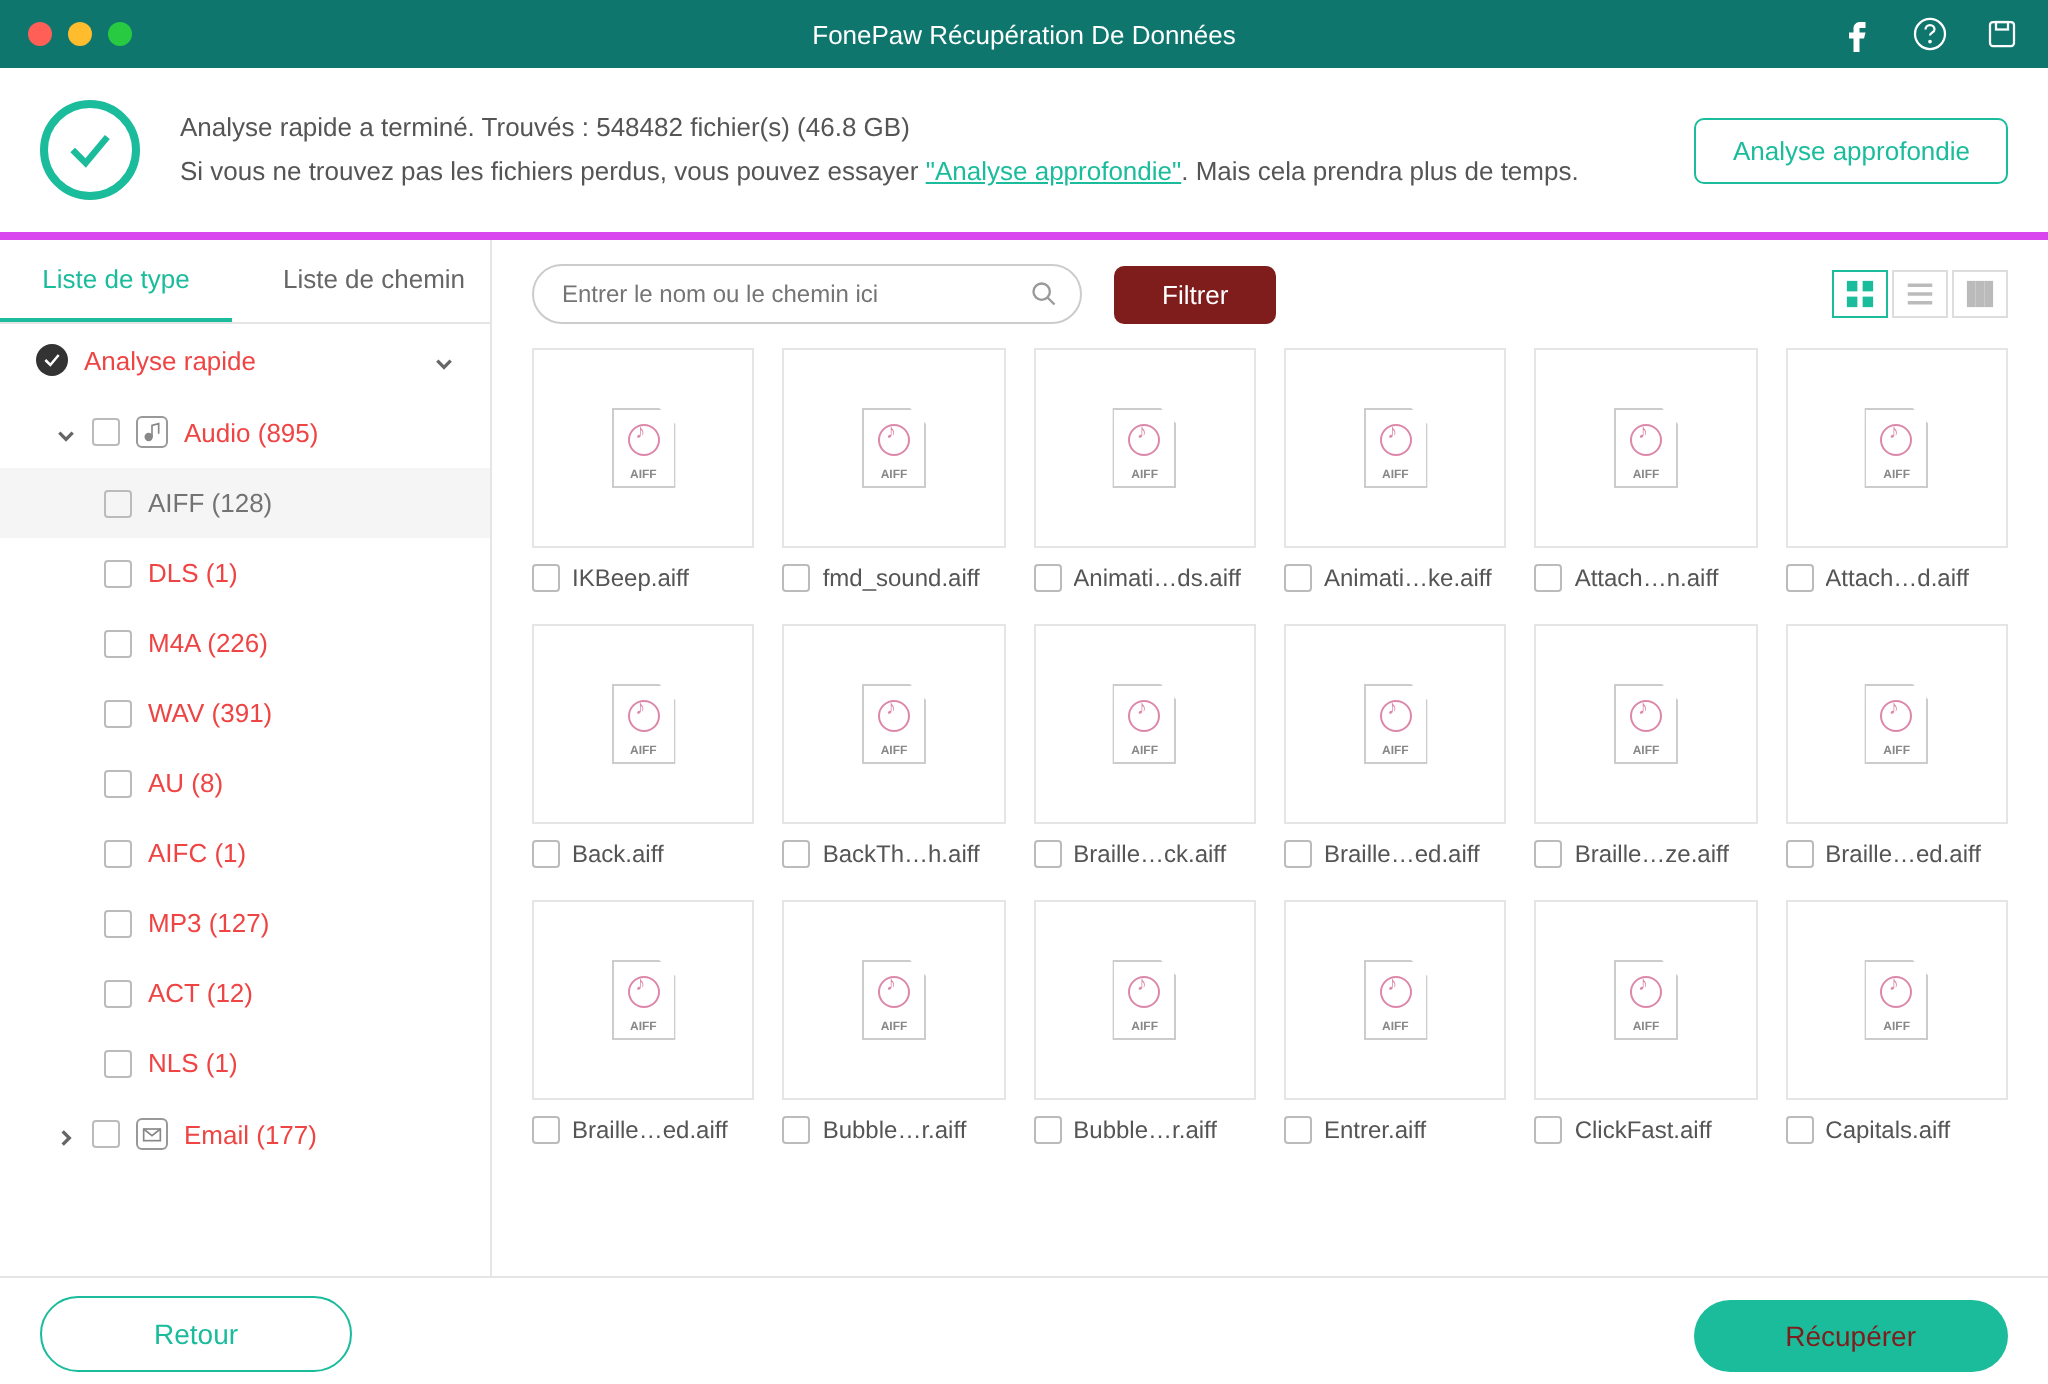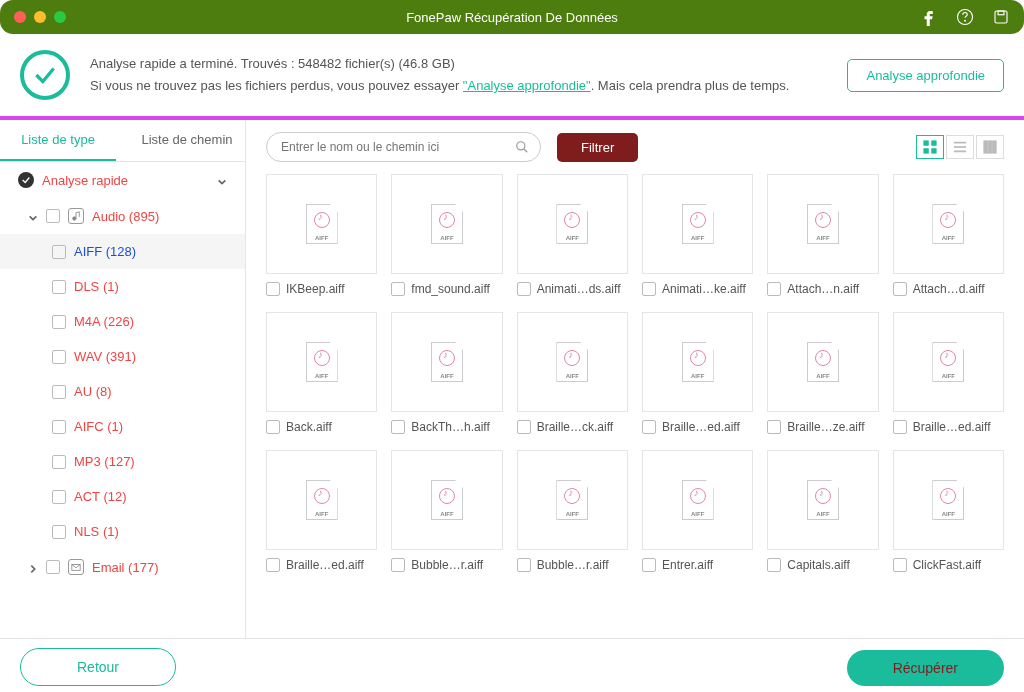--- a/index.html
+++ b/index.html
@@ -1,18 +1,18 @@
 <!DOCTYPE html>
 <html><head>
 <meta charset="utf-8">
 <style>
 * { margin: 0; padding: 0; box-sizing: border-box; font-family: -apple-system, BlinkMacSystemFont, "Segoe UI", sans-serif; }
 body { width: 1024px; height: 692px; background: #fff; overflow: hidden; }
 
-.titlebar { height: 34px; background: #4d7c0f; display: flex; align-items: center; padding: 0 14px; position: relative; border-radius: 13px; }
+.titlebar { height: 34px; background: #0f766e; display: flex; align-items: center; padding: 0 14px; position: relative; }
 .traffic-lights { display: flex; gap: 8px; }
 .tl { width: 12px; height: 12px; border-radius: 50%; }
 .tl.red { background: #ff5f57; }
 .tl.yellow { background: #ffbd2e; }
 .tl.green { background: #28ca42; }
 .titlebar-title { position: absolute; left: 50%; transform: translateX(-50%); color: #fff; font-size: 13px; font-weight: 500; }
 .titlebar-icons { margin-left: auto; display: flex; gap: 18px; align-items: center; }
 .titlebar-icons svg { width: 18px; height: 18px; fill: none; stroke: #fff; stroke-width: 1.5; }
 
 .header-banner { display: flex; align-items: center; padding: 16px 20px; border-bottom: 4px solid #d946ef; }
@@ -26,21 +26,21 @@
 
 .sidebar { width: 246px; border-right: 1px solid #e5e5e5; display: flex; flex-direction: column; }
 .sidebar-tabs { display: flex; border-bottom: 1px solid #e5e5e5; gap: 13px; }
 .sidebar-tab { flex: 1; text-align: center; padding: 12px 8px; font-size: 13px; color: #666; cursor: pointer; border-bottom: 2px solid transparent; }
 .sidebar-tab.active { color: #1abc9c; border-bottom-color: #1abc9c; }
 .tree { flex: 1; overflow-y: auto; }
 .tree-row { display: flex; align-items: center; padding: 10px 18px; font-size: 13px; color: #ef4444; cursor: pointer; gap: 8px; }
 .tree-row.level1 { padding-left: 18px; }
 .tree-row.level2 { padding-left: 28px; }
 .tree-row.level3 { padding-left: 52px; }
-.tree-row.selected { background: #f5f5f5; color: #1d4ed8; }
+.tree-row.selected { background: #f5f5f5; color: #737373; }
 .tree-row .chev { width: 10px; height: 10px; }
 .tree-row .chev svg { width: 10px; height: 10px; stroke: #666; stroke-width: 2; fill: none; }
 .check-icon { width: 16px; height: 16px; border-radius: 50%; background: #333; display: flex; align-items: center; justify-content: center; }
 .check-icon svg { width: 10px; height: 10px; stroke: #fff; stroke-width: 3; fill: none; }
 .cbx { width: 14px; height: 14px; border: 1.5px solid #bbb; border-radius: 2px; flex-shrink: 0; cursor: pointer; }
 .cat-icon { width: 16px; height: 16px; border: 1px solid #999; border-radius: 3px; display: flex; align-items: center; justify-content: center; }
 .cat-icon svg { width: 10px; height: 10px; stroke: #888; fill: #888; }
 
 .main { flex: 1; display: flex; flex-direction: column; }
 .toolbar { display: flex; align-items: center; padding: 12px 20px; gap: 16px; }
@@ -411,32 +411,32 @@
             </div>
           </div>
           <div class="file-card">
             <div class="file-thumb">
               <div class="aiff-icon">
                 <div class="aiff-note"></div>
               </div>
             </div>
             <div class="file-label-row">
               <div class="cbx"></div>
+              <div class="file-name">ClickFast.aiff</div>
+            </div>
+          </div>
+          <div class="file-card">
+            <div class="file-thumb">
+              <div class="aiff-icon">
+                <div class="aiff-note"></div>
+              </div>
+            </div>
+            <div class="file-label-row">
+              <div class="cbx"></div>
               <div class="file-name">Capitals.aiff</div>
-            </div>
-          </div>
-          <div class="file-card">
-            <div class="file-thumb">
-              <div class="aiff-icon">
-                <div class="aiff-note"></div>
-              </div>
-            </div>
-            <div class="file-label-row">
-              <div class="cbx"></div>
-              <div class="file-name">ClickFast.aiff</div>
             </div>
           </div>
         </div>
     </div>
   </div>
 </div>
 
 <div class="footer">
   <button class="btn-back">Retour</button>
   <button class="btn-recover">Récupérer</button>

